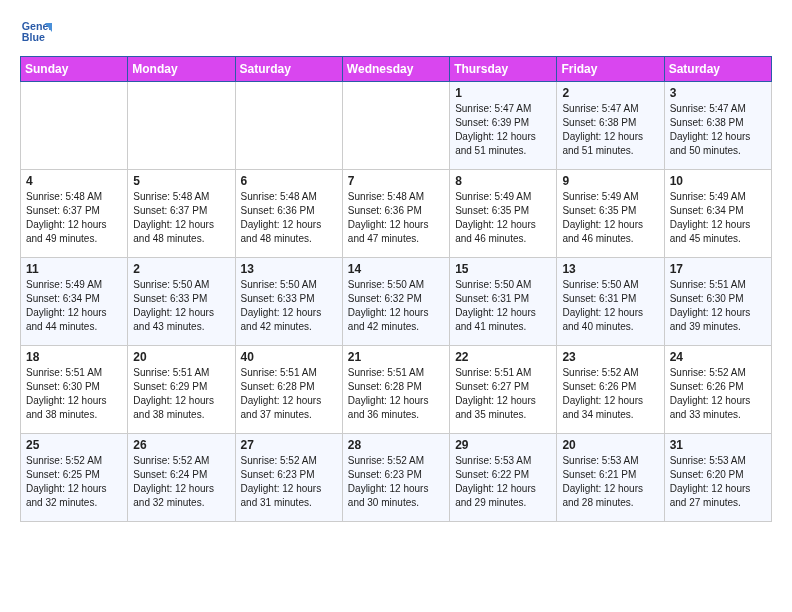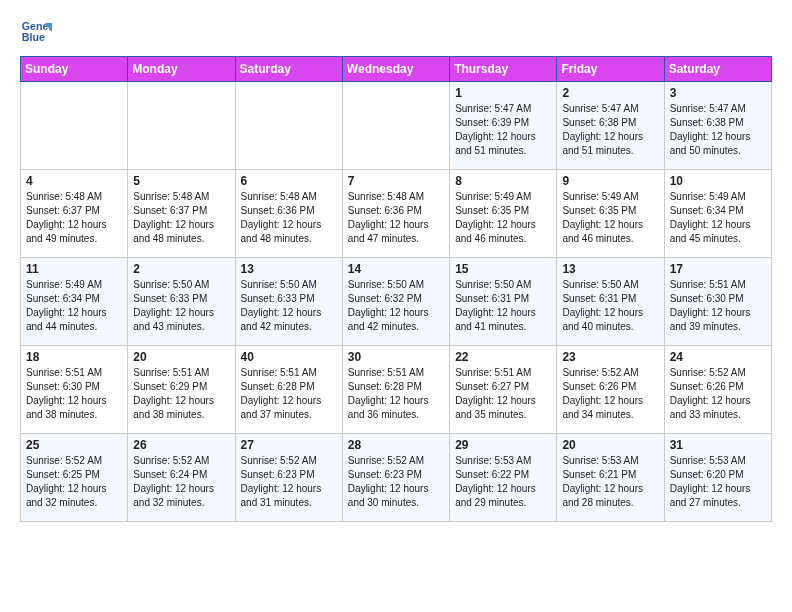--- a/index.html
+++ b/index.html
@@ -263,21 +263,21 @@
 and 38 minutes.</div>
           </td>
           <td>
             <span class="day-num">40</span>
             <div class="day-info" style="white-space: pre-line;">Sunrise: 5:51 AM
 Sunset: 6:28 PM
 Daylight: 12 hours
 and 37 minutes.</div>
           </td>
           <td>
-            <span class="day-num">30</span>
+            <span class="day-num">21</span>
             <div class="day-info" style="white-space: pre-line;">Sunrise: 5:51 AM
 Sunset: 6:28 PM
 Daylight: 12 hours
 and 36 minutes.</div>
           </td>
           <td>
             <span class="day-num">22</span>
             <div class="day-info" style="white-space: pre-line;">Sunrise: 5:51 AM
 Sunset: 6:27 PM
 Daylight: 12 hours

